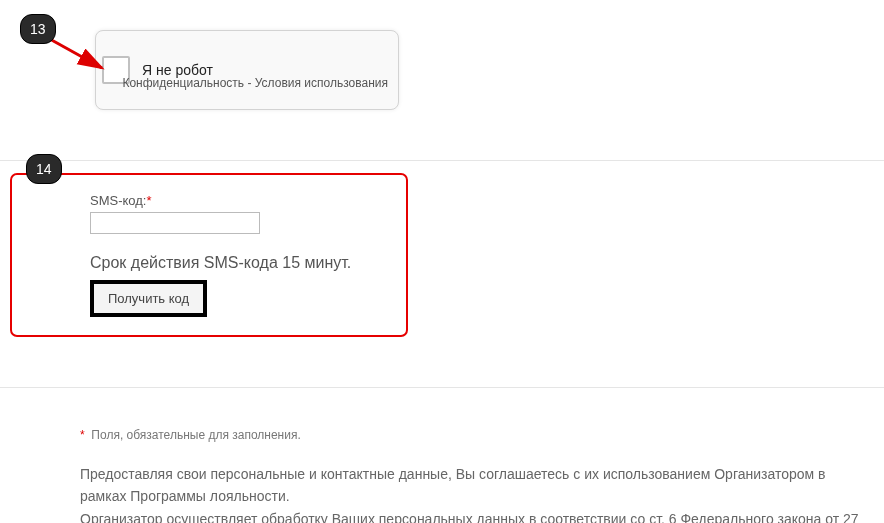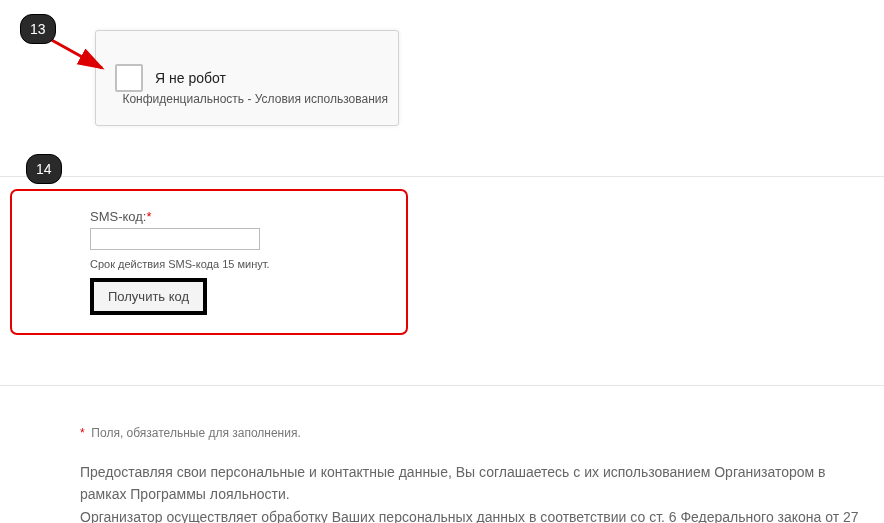--- a/index.html
+++ b/index.html
@@ -14,27 +14,27 @@
   .section {
     border-bottom: 1px solid #e5e5e5;
     padding-bottom: 25px;
     margin-bottom: 0;
   }
   .recaptcha-row {
     padding: 30px 0 25px 95px;
   }
   .recaptcha-box {
     width: 304px;
-    height: 96px;
+    height: 80px;
     border: 1px solid #d3d3d3;
-    border-radius: 3px;
+    border-radius: 8px;
     background: #f9f9f9;
     display: flex;
     align-items: center;
-    padding: 0 19px;
+    padding: 0 6px;
     box-shadow: 0 0 4px rgba(0,0,0,0.08);
     position: relative;
   }
   .recaptcha-checkbox {
     width: 28px;
     height: 28px;
     border: 2px solid #c1c1c1;
     border-radius: 2px;
     background: #fff;
   }
@@ -86,23 +86,23 @@
   }
   .req { color: #d00; }
   .sms-input {
     width: 170px;
     height: 22px;
     border: 1px solid #bbb;
     padding: 2px 4px;
     font-size: 13px;
   }
   .sms-hint {
-    margin-top: 8px;
+    margin-top: 20px;
     color: #555;
-    font-size: 11px;
+    font-size: 16px;
   }
   .btn {
     background: #f4f4f4;
     border: 4px solid #000000;
     padding: 7px 14px;
     font-size: 13px;
     color: #444;
     cursor: pointer;
     font-family: inherit;
   }

